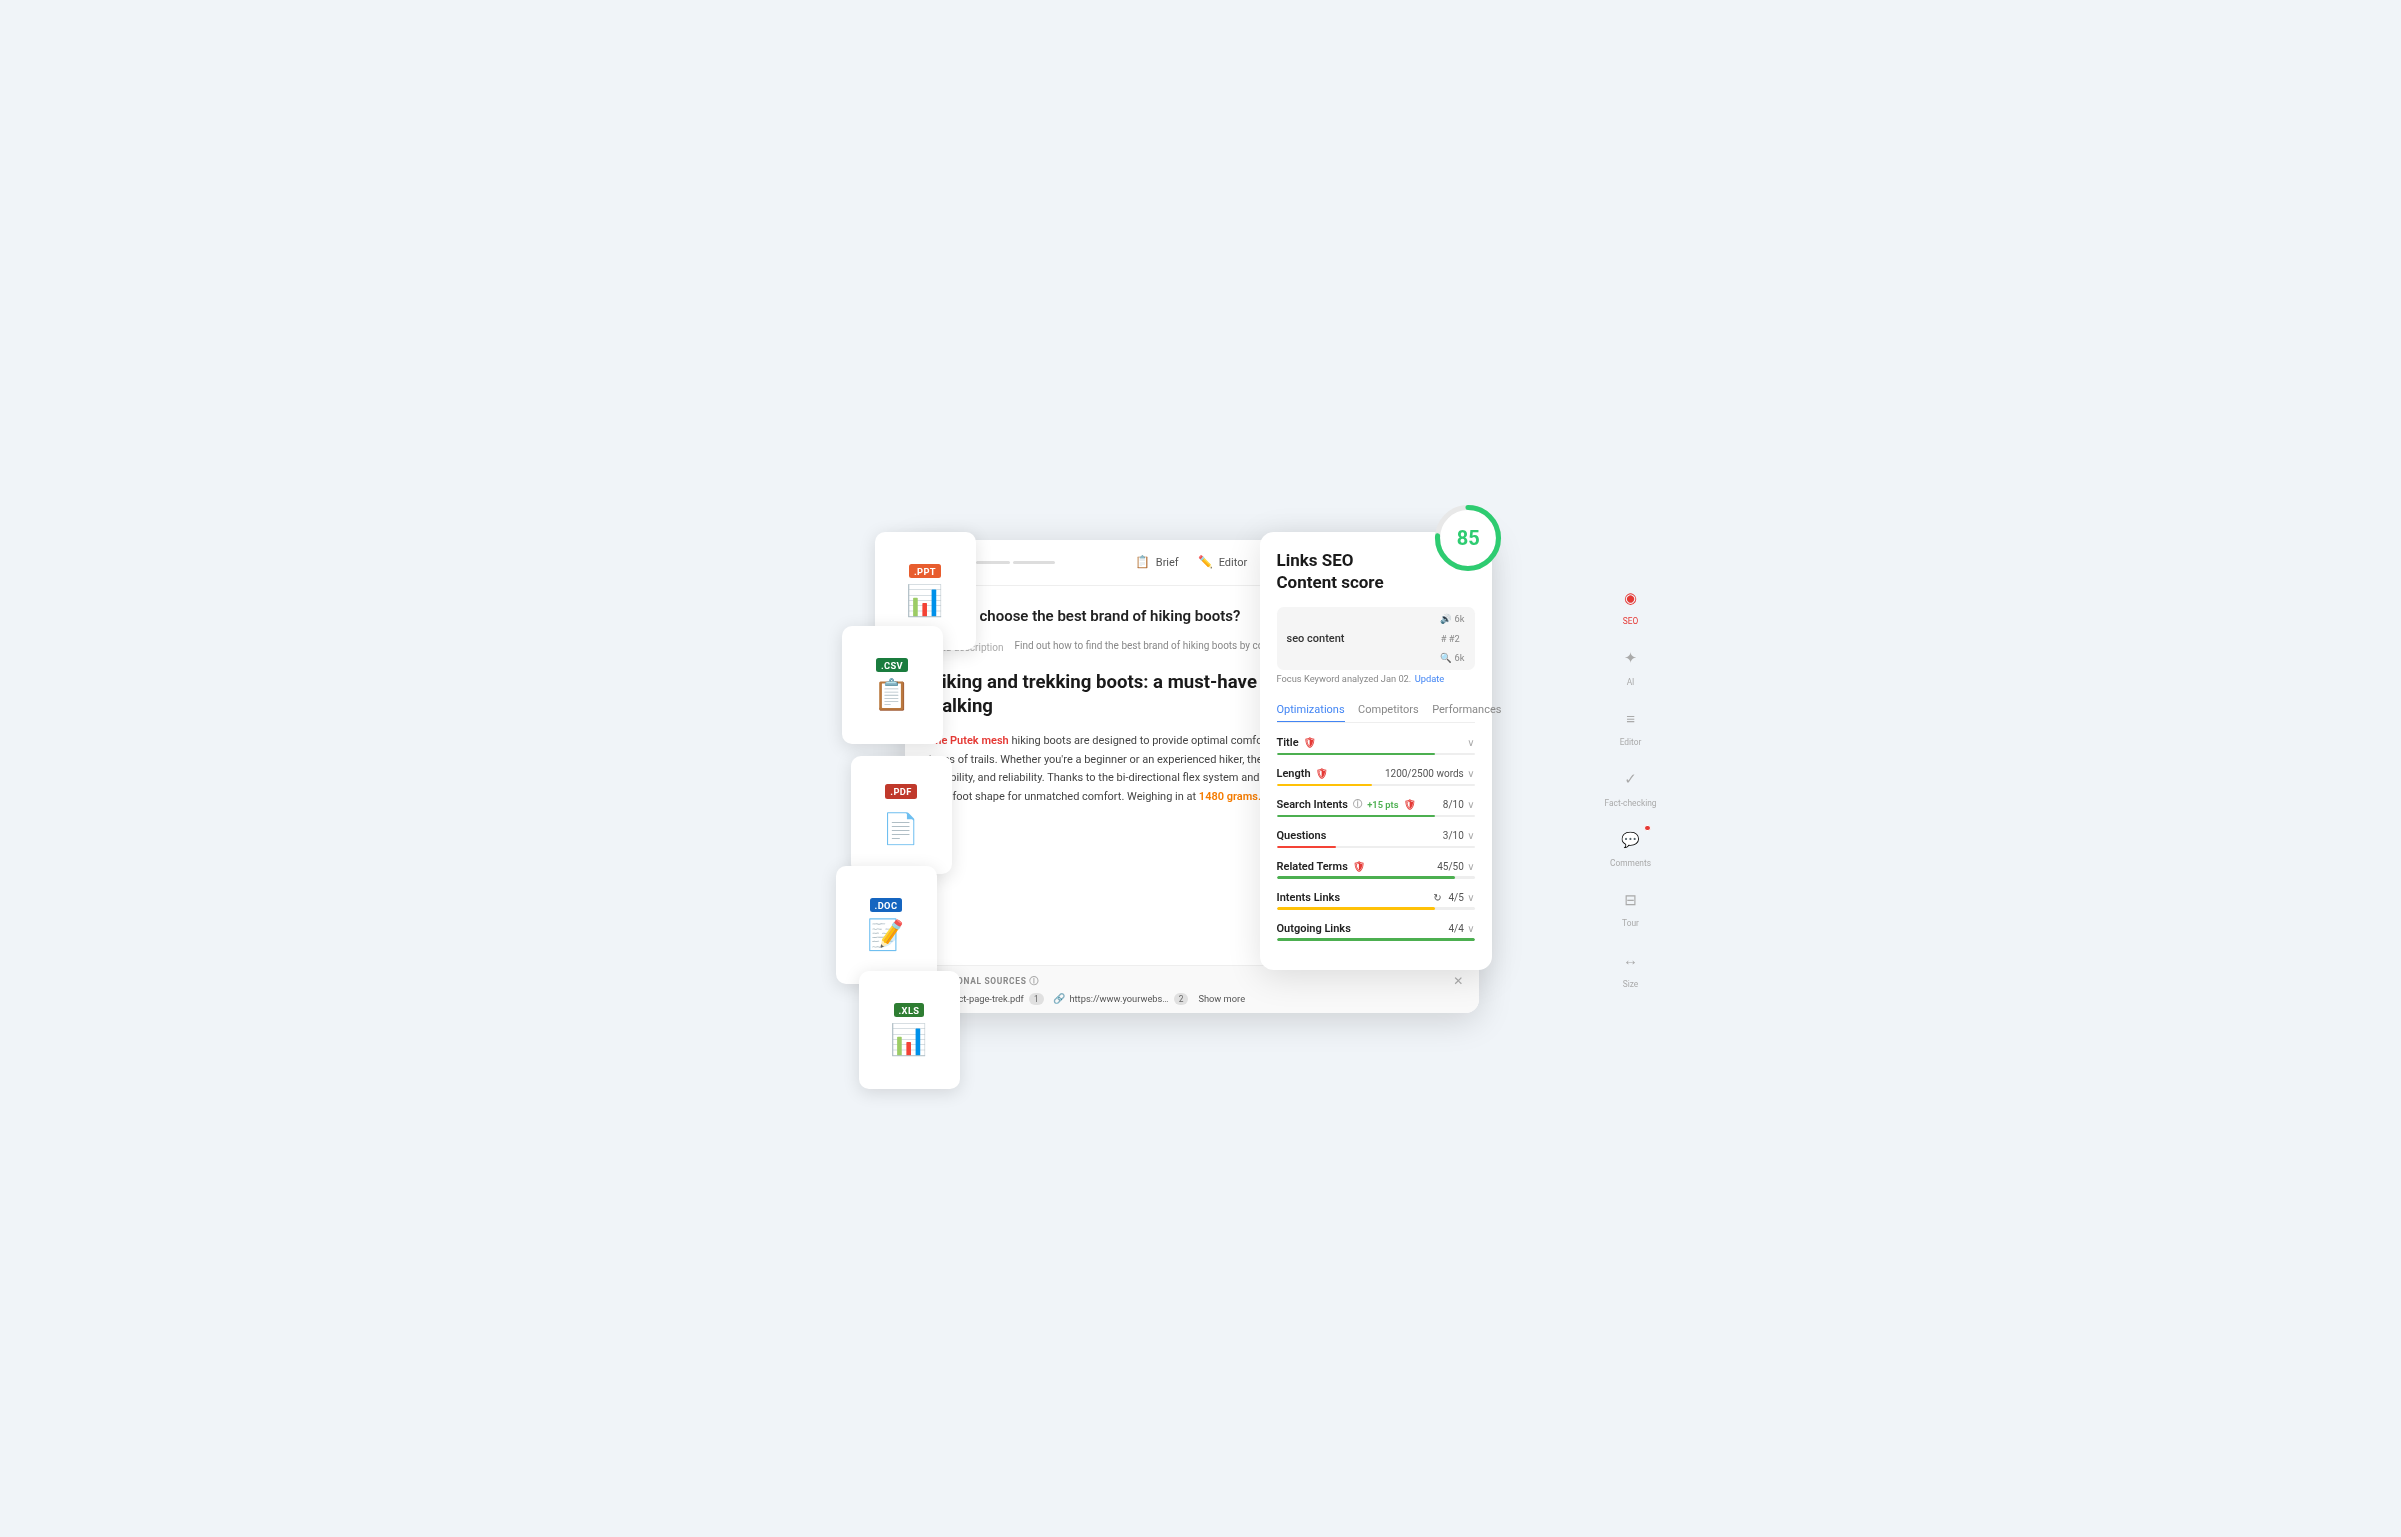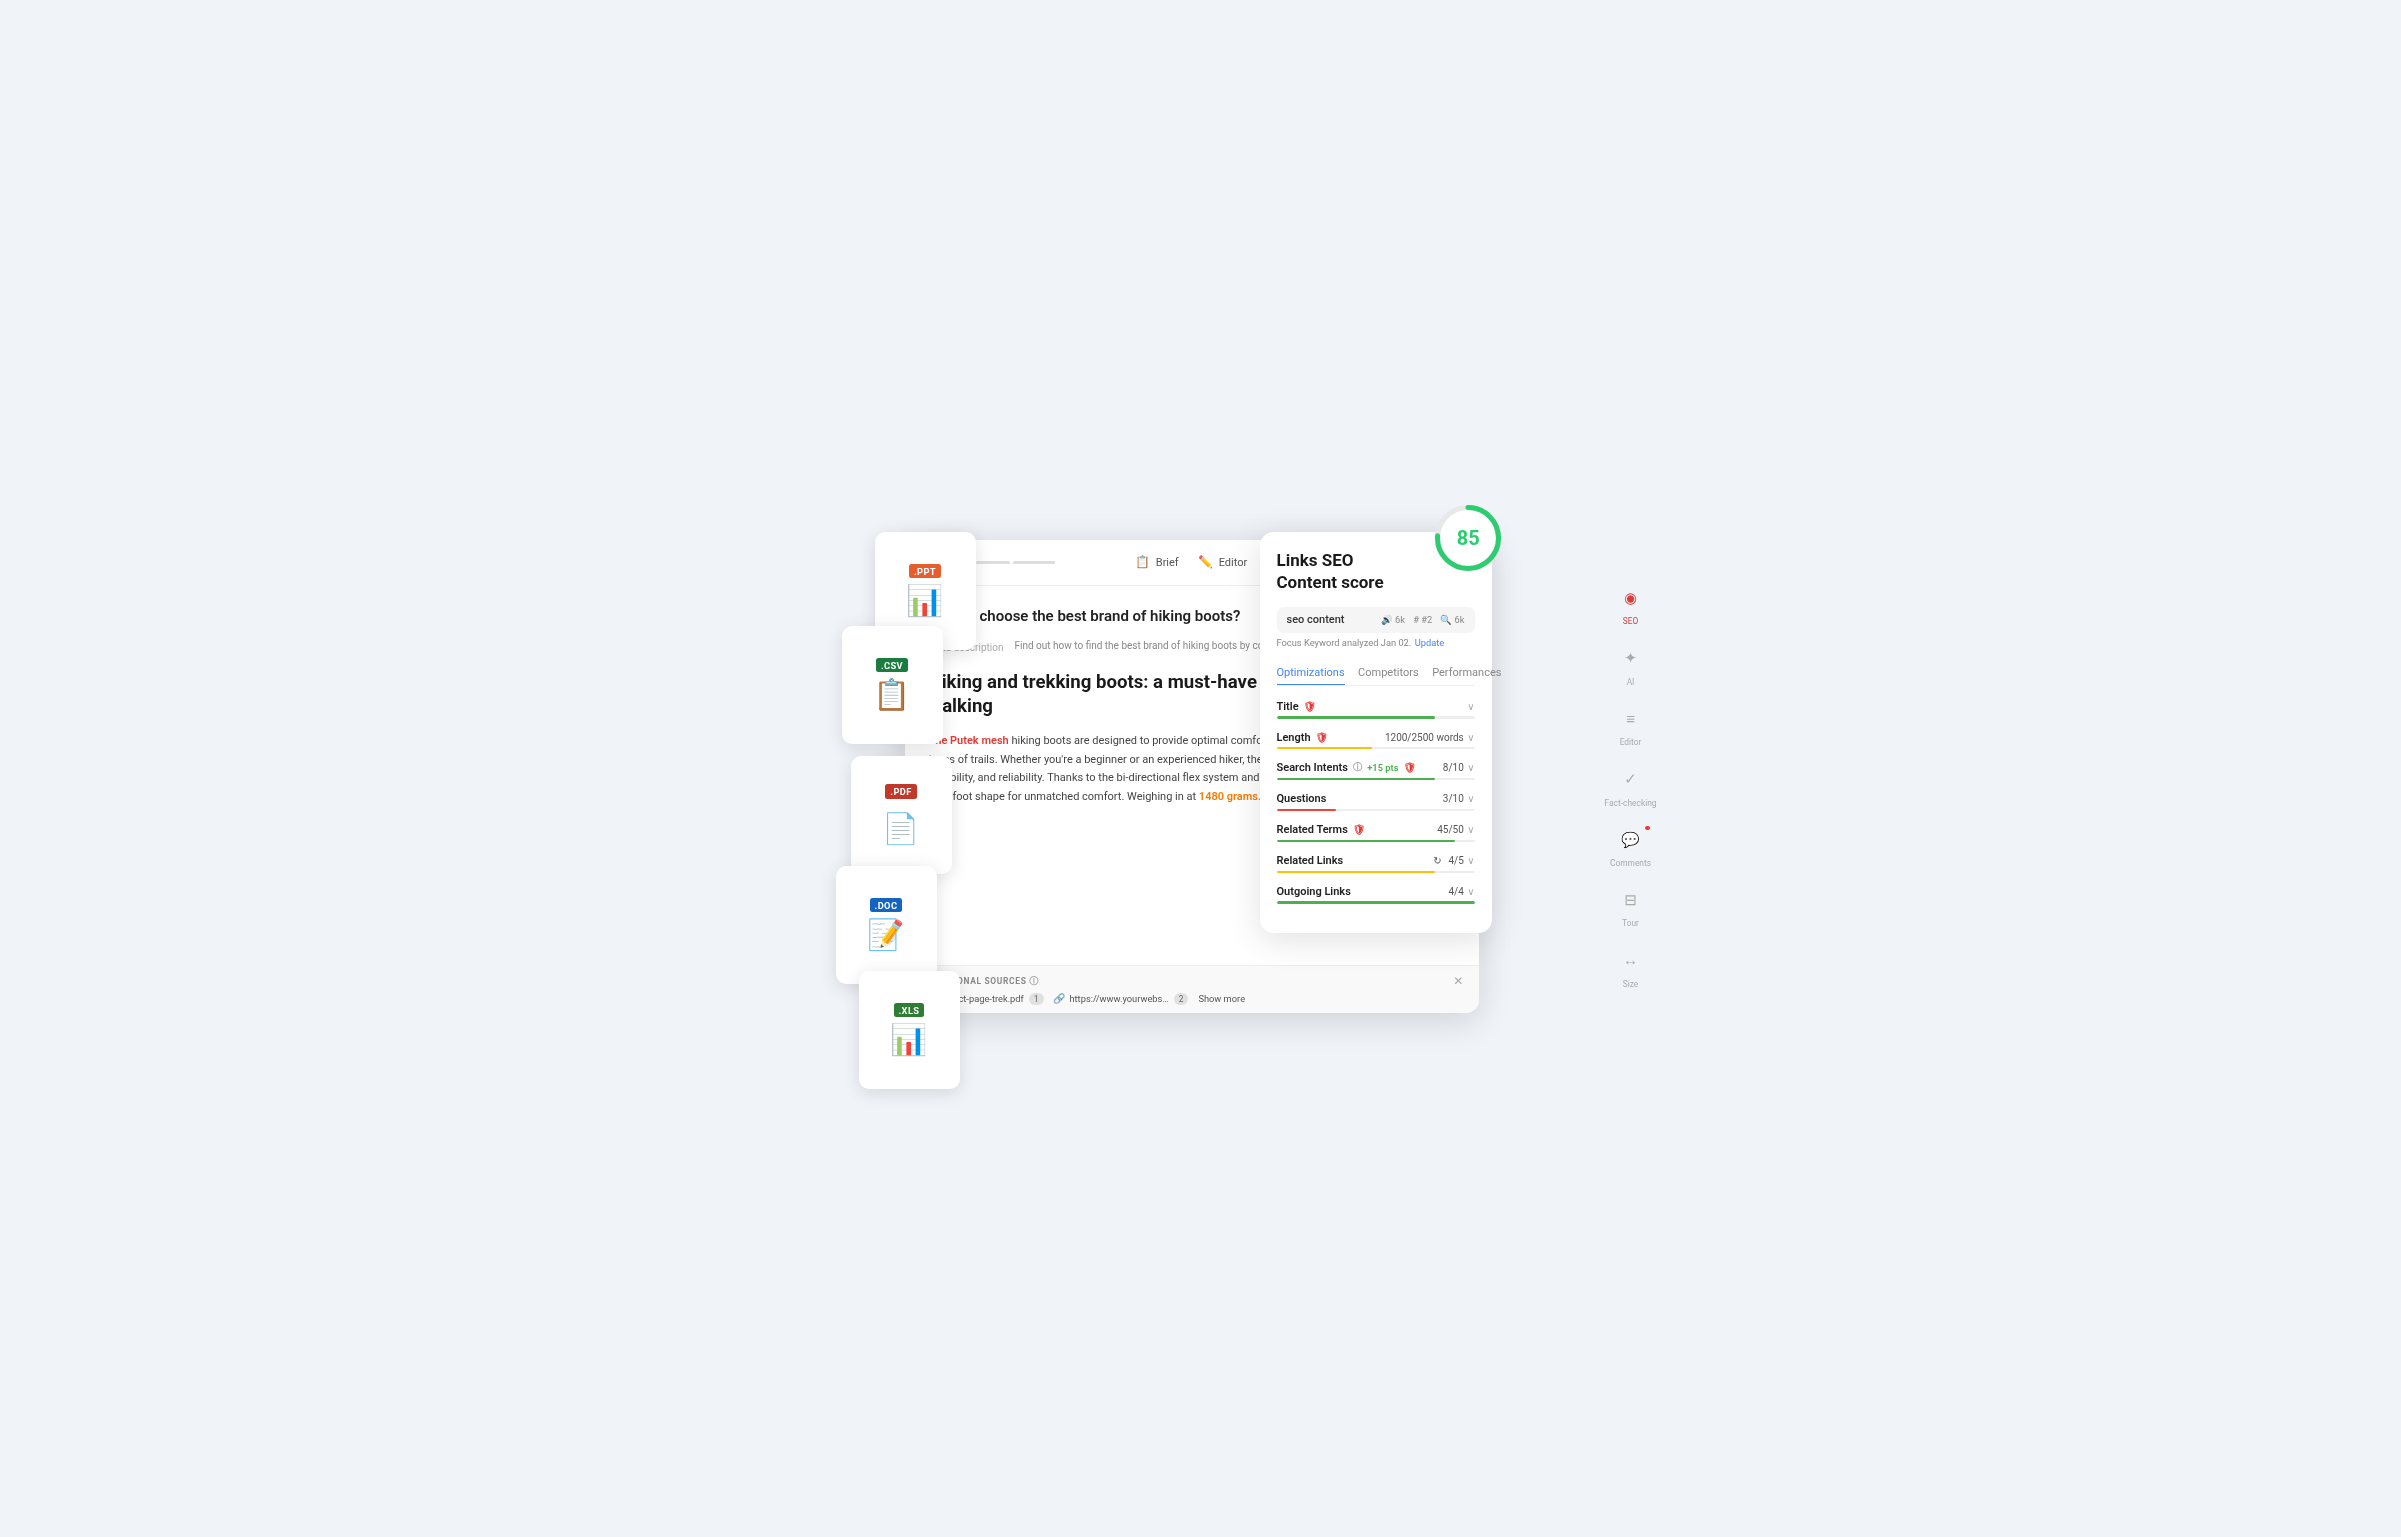--- a/index.html
+++ b/index.html
@@ -308,20 +308,21 @@
       font-size: 11px;
       color: #333;
       font-weight: 500;
     }
 
     .keyword-stats {
       display: flex;
       gap: 8.4px;
       font-size: 9.3px;
       color: #888;
+      flex-direction: column;
     }
 
     .focus-keyword-line {
       font-size: 9.3px;
       color: #888;
       margin-bottom: 13.5px;
       display: flex;
       align-items: center;
       gap: 3.4px;
     }
@@ -661,21 +662,21 @@
             <span class="chevron">∨</span>
           </span>
         </div>
         <div class="metric-bar-track">
           <div class="metric-bar-fill bar-green" style="width:90%;"></div>
         </div>
       </div>
 
       <div class="metric-row">
         <div class="metric-header">
-          <span class="metric-name">Related Links</span>
+          <span class="metric-name">Intents Links</span>
           <span class="metric-value">
             <span style="margin-right:3.4px;">↻</span>
             4/5
             <span class="chevron">∨</span>
           </span>
         </div>
         <div class="metric-bar-track">
           <div class="metric-bar-fill bar-yellow" style="width:80%;"></div>
         </div>
       </div>

